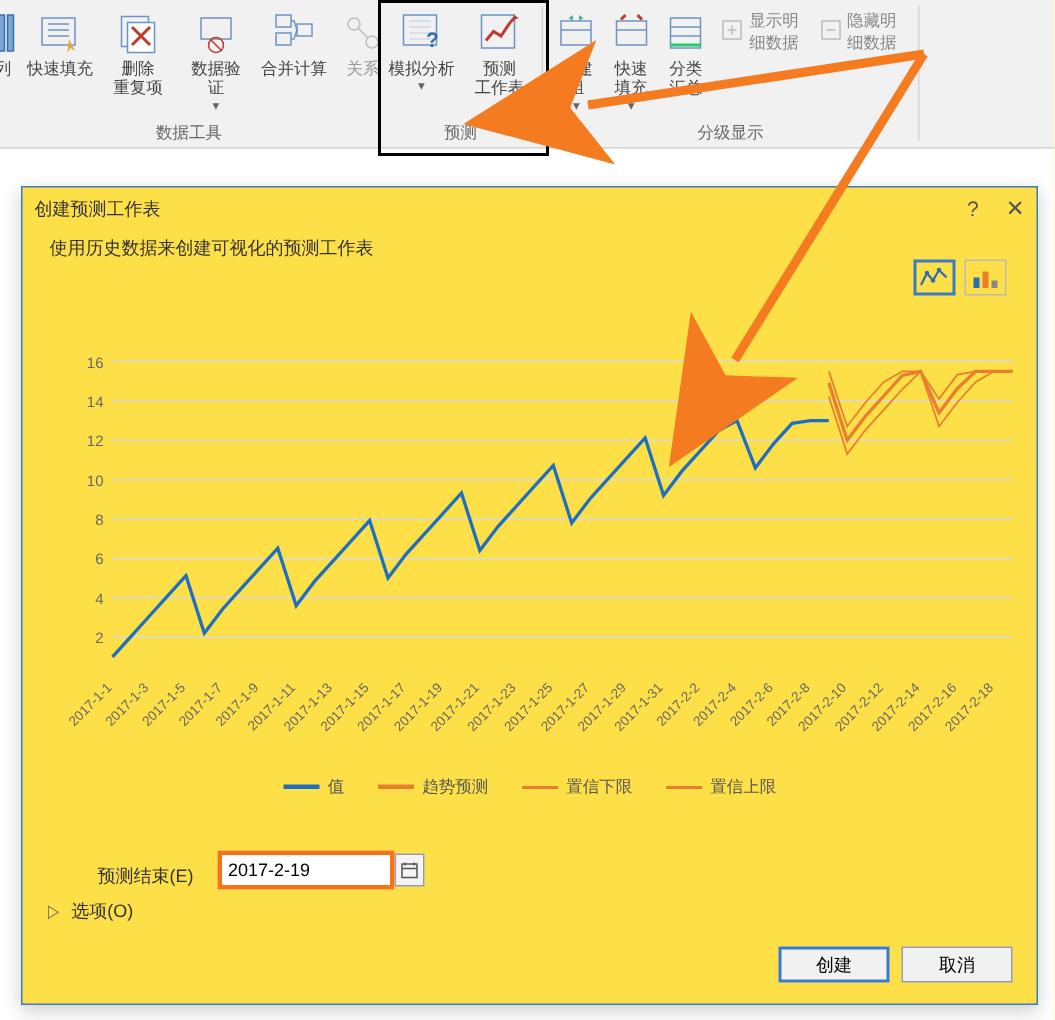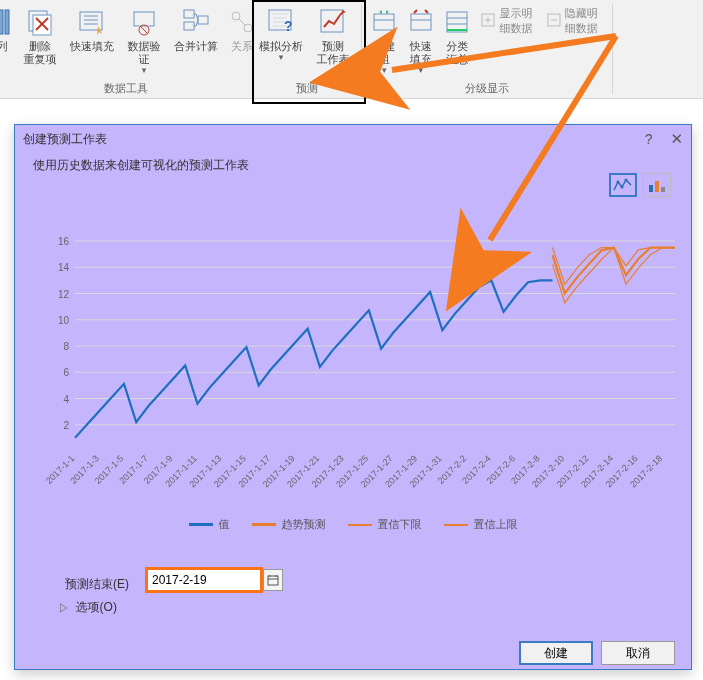--- a/index.html
+++ b/index.html
@@ -15,42 +15,42 @@
   .big-btn{display:flex;flex-direction:column;align-items:center;width:48px;padding-top:4px;cursor:pointer;}
   .big-btn .ic{width:32px;height:32px;display:flex;align-items:center;justify-content:center;}
   .big-btn .lbl{font-size:11px;line-height:13px;color:#444;text-align:center;padding-top:2px;white-space:pre-line;}
   .big-btn .arrow-dn{font-size:9px;color:#666;line-height:8px;}
   .stack{display:flex;flex-direction:row;gap:2px;padding-top:2px;}
   .mini-btn{display:flex;align-items:center;gap:4px;color:#888;padding:2px 4px;font-size:11px;}
   .mini-btn .ic{width:16px;height:16px;}
   .highlight-box{position:absolute;border:2px solid #000;pointer-events:none;}
 
   
-  .dialog{position:absolute;left:14px;top:124px;width:676px;height:544px;border:1px solid #3a7bc8;background:#c4b5fd;box-shadow:0 4px 12px rgba(0,0,0,.2);}
+  .dialog{position:absolute;left:14px;top:124px;width:676px;height:544px;border:1px solid #3a7bc8;background:#fde047;box-shadow:0 4px 12px rgba(0,0,0,.2);}
   .dlg-title{display:flex;align-items:center;justify-content:space-between;height:28px;padding:0 8px;font-size:12px;color:#333;}
   .dlg-title .right{display:flex;align-items:center;gap:18px;}
   .dlg-title .right span{cursor:pointer;color:#555;font-family:Arial;}
   .dlg-body{padding:4px 18px 10px;}
   .dlg-desc{font-size:12px;color:#333;}
   .chart-type{position:absolute;top:48px;right:20px;display:flex;gap:6px;}
   .ct-btn{width:26px;height:22px;border:1px solid #bbb;display:flex;align-items:center;justify-content:center;cursor:pointer;}
   .ct-btn.sel{border-color:#3a7bc8;box-shadow:inset 0 0 0 1px #3a7bc8;}
   
   .chart-wrap{position:absolute;left:30px;top:106px;width:636px;height:290px;}
   
   .legend{position:absolute;left:0;right:0;top:392px;display:flex;justify-content:center;gap:22px;font-size:11px;color:#555;}
   .leg-item{display:flex;align-items:center;gap:6px;}
   .swatch{width:24px;height:0;border-top-width:2px;border-top-style:solid;}
   
   .row-end{position:absolute;left:50px;top:442px;display:flex;align-items:flex-end;gap:16px;font-size:12px;color:#333;}
   .row-end input{width:104px;height:18px;border:3px solid #f97316;font-size:12px;padding:1px 4px;font-family:inherit;}
   .date-btn{width:18px;height:20px;border:1px solid #999;display:flex;align-items:center;justify-content:center;background:#f4f4f4;cursor:pointer;}
-  .row-opt{position:absolute;left:44px;top:474px;font-size:12px;color:#333;cursor:pointer;}
+  .row-opt{position:absolute;left:16px;top:474px;font-size:12px;color:#333;cursor:pointer;}
   .row-opt .tri{display:inline-block;transform:scaleX(.8);color:#666;margin-right:4px;}
-  .dlg-btns{position:absolute;right:16px;bottom:4px;display:flex;gap:8px;}
+  .dlg-btns{position:absolute;right:16px;bottom:14px;display:flex;gap:8px;}
   .dlg-btns button{width:74px;height:24px;border:1px solid #999;background:#f1f1f1;font-size:12px;font-family:inherit;cursor:pointer;}
   .dlg-btns button.primary{border-color:#3b7ac5;box-shadow:inset 0 0 0 1px #3b7ac5;}
 
   
   .arrow-svg{position:absolute;left:0;top:0;pointer-events:none;}
 
   
   .grid-bg{position:absolute;left:0;right:0;top:98px;bottom:0;}
   .grid-bg div{position:absolute;background:#d0d0d0;}
 </style>
@@ -74,38 +74,38 @@
                   <rect x="1" y="2" width="4" height="24" fill="#7aa7d6" stroke="#3b6fa7"></rect>
                   <rect x="7" y="2" width="4" height="24" fill="#7aa7d6" stroke="#3b6fa7"></rect>
                   <rect x="13" y="2" width="4" height="24" fill="#7aa7d6" stroke="#3b6fa7"></rect>
                 </svg>
               </div>
             <div class="lbl">列</div>
           </div>
           <div class="big-btn">
             <div class="ic">
                 <svg width="28" height="28">
+                  <rect x="2" y="4" width="22" height="18" fill="none" stroke="#6d94c4"></rect>
+                  <path d="M6 8h14M6 12h14M6 16h14" stroke="#6d94c4"></path>
+                  <path d="M20 18l4 8 -3 -2 -2 3z" fill="#e9a23b"></path>
+                </svg>
+              </div>
+            <div class="lbl">快速填充</div>
+          </div>
+          <div class="big-btn">
+            <div class="ic">
+                <svg width="28" height="28">
                   <rect x="3" y="3" width="18" height="20" fill="none" stroke="#6d94c4"></rect>
                   <rect x="7" y="7" width="18" height="20" fill="#fff" stroke="#6d94c4"></rect>
                   <line x1="10" y1="10" x2="22" y2="22" stroke="#c0392b" stroke-width="2"></line>
                   <line x1="22" y1="10" x2="10" y2="22" stroke="#c0392b" stroke-width="2"></line>
                 </svg>
               </div>
             <div class="lbl">删除
 重复项</div>
-          </div>
-          <div class="big-btn">
-            <div class="ic">
-                <svg width="28" height="28">
-                  <rect x="2" y="4" width="22" height="18" fill="none" stroke="#6d94c4"></rect>
-                  <path d="M6 8h14M6 12h14M6 16h14" stroke="#6d94c4"></path>
-                  <path d="M20 18l4 8 -3 -2 -2 3z" fill="#e9a23b"></path>
-                </svg>
-              </div>
-            <div class="lbl">快速填充</div>
           </div>
           <div class="big-btn">
             <div class="ic">
                 <svg width="28" height="28">
                   <rect x="4" y="4" width="20" height="14" fill="none" stroke="#6d94c4"></rect>
                   <circle cx="14" cy="22" r="5" fill="none" stroke="#c0392b"></circle>
                   <line x1="10" y1="18" x2="18" y2="26" stroke="#c0392b"></line>
                 </svg>
               </div>
             <div class="lbl">数据验

